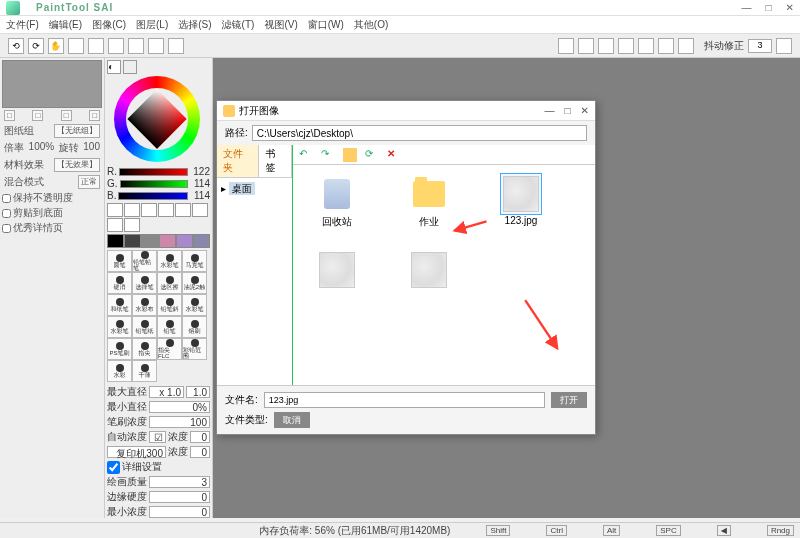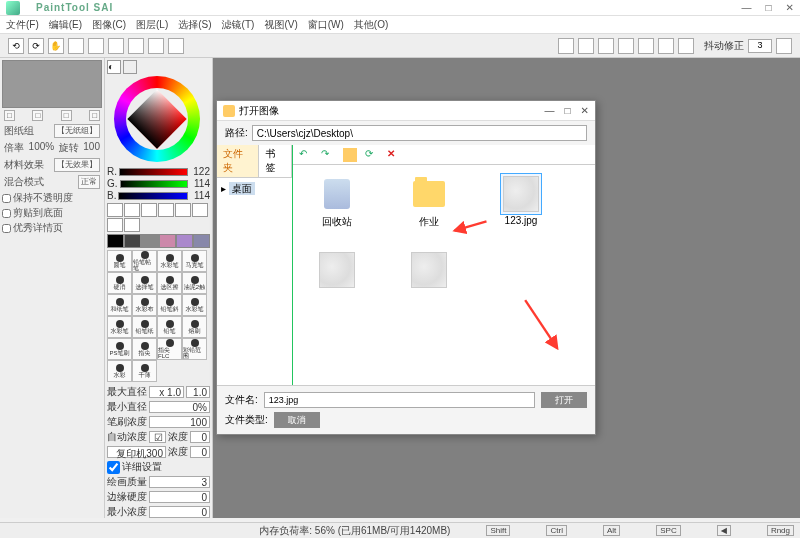--- a/index.html
+++ b/index.html
@@ -70,21 +70,21 @@
 .dialog .file.selected .thumb { border: 1px solid #4af; background: #eef6ff; }
 .dialog .file .folder { width: 32px; height: 26px; background: #ffd76a; border-radius: 2px; position: relative; }
 .dialog .file .folder::before { content: ''; position: absolute; top: -4px; left: 2px; width: 12px; height: 5px; background: #ffd76a; border-radius: 1px; }
 .dialog .file .img { width: 36px; height: 36px; border: 1px solid #ccc; background: radial-gradient(circle at 35% 40%, #eee, #ddd 60%, #eee); }
 .dialog .file .bin { width: 26px; height: 30px; background: linear-gradient(#cde,#abd); border-radius: 3px; }
 .dialog .file .multi { width: 40px; height: 36px; border: 1px solid #ccc; display: grid; grid-template-columns: 1fr 1fr; grid-template-rows: 1fr 1fr; gap: 1px; padding: 1px; }
 .dialog .file .multi div { background: radial-gradient(circle,#eee,#ccc); }
 .dialog .bottom { padding: 6px 8px; display: flex; flex-direction: column; gap: 4px; border-top: 1px solid #ccc; }
 .dialog .brow { display: flex; align-items: center; gap: 6px; font-size: 10px; }
 .dialog .brow input, .dialog .brow select { flex: 1; height: 16px; border: 1px solid #aaa; padding: 0 4px; font-size: 9px; }
-.dialog .brow button { width: 46px; height: 16px; background: #888; color: #fff; border: none; font-size: 9px; }
+.dialog .brow button { width: 36px; height: 16px; background: #888; color: #fff; border: none; font-size: 9px; }
 
 .arrow { position: absolute; pointer-events: none; }
 .arrow1 { left: 450px; top: 218px; width: 38px; height: 16px; }
 .arrow2 { left: 522px; top: 295px; width: 40px; height: 60px; }
 .arrow svg { width: 100%; height: 100%; }
 
 .statusbar { position: absolute; bottom: 0; left: 0; right: 0; height: 16px; background: #eee; border-top: 1px solid #ccc; display: flex; align-items: center; justify-content: flex-end; padding: 0 6px; font-size: 9px; color: #444; gap: 8px; }
 .statusbar .box { border: 1px solid #a3a3a3; padding: 0 3px; font-size: 8px; margin-left: 28px; }
 </style>
 </head>

